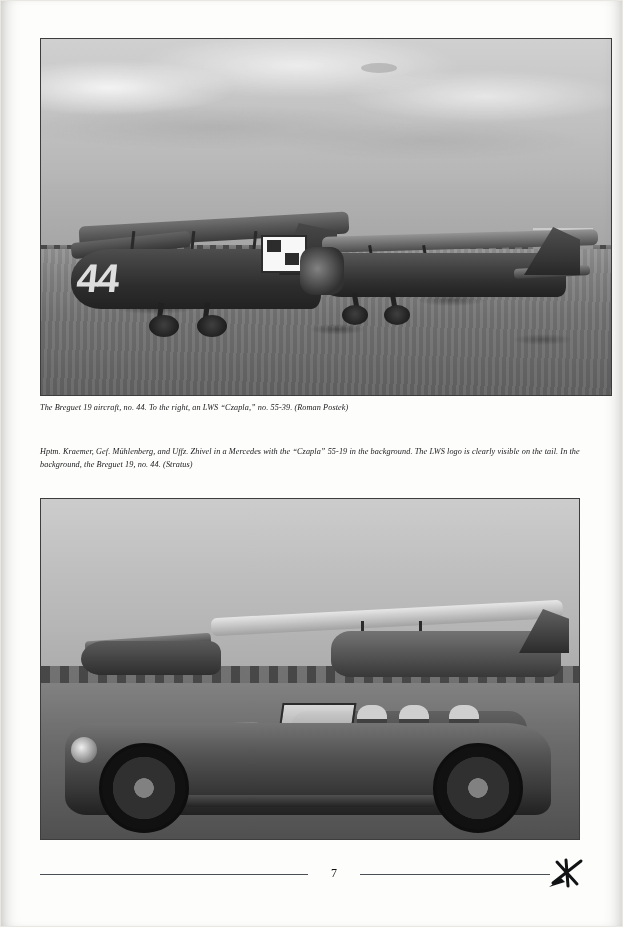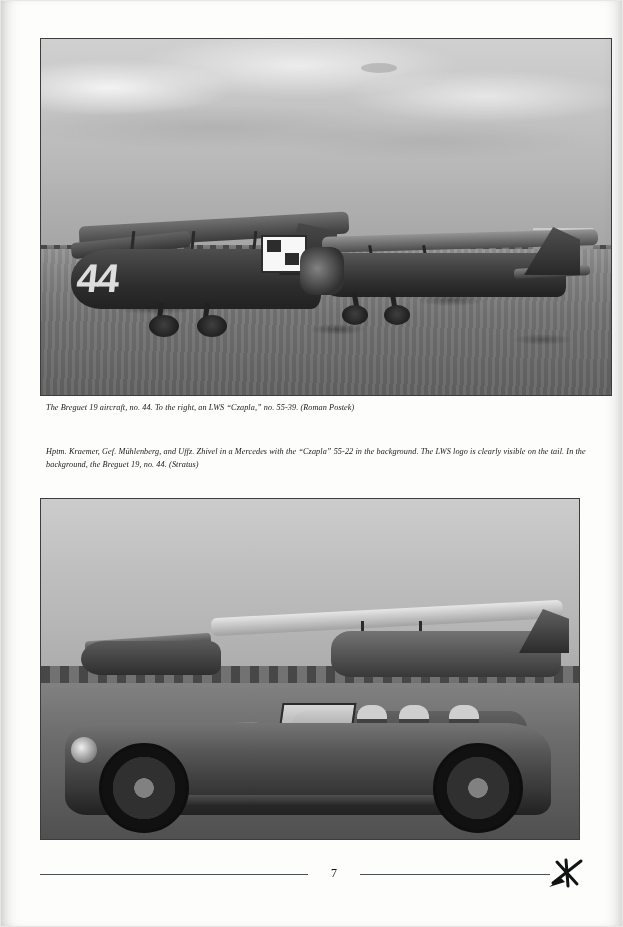--- a/index.html
+++ b/index.html
@@ -295,21 +295,20 @@
 
   
   .caption {
     position: absolute;
     font-family: "Liberation Serif", serif;
     font-style: italic;
     font-size: 8.2px;
     line-height: 12.5px;
     color: #17181a;
     letter-spacing: 0.1px;
-    margin-left: 6px;
   }
   #caption-top { left: 40px; top: 402px; width: 430px; }
   #caption-second { left: 40px; top: 446px; width: 560px; }
 
   
   .footer {
     position: absolute;
     left: 40px;
     right: 40px;
     top: 862px;
@@ -390,21 +389,21 @@
       <div class="gearleg" style="left:96px;"></div>
       <div class="wheel" style="left:46px;"></div>
       <div class="wheel" style="left:88px;"></div>
     </div>
 
     <div class="blemish" style="left:320px;top:24px;width:36px;height:10px;"></div>
   </div>
 
   <div class="caption" id="caption-top">The Breguet 19 aircraft, no. 44. To the right, an LWS “Czapla,” no. 55-39. (Roman Postek)</div>
 
-  <div class="caption" id="caption-second">Hptm. Kraemer, Gef. Mühlenberg, and Uffz. Zhivel in a Mercedes with the “Czapla” 55-22 in the background. The LWS logo is clearly visible on the tail. In the background, the Breguet 19, no. 44. (Stratus)</div>
+  <div class="caption" id="caption-second">Hptm. Kraemer, Gef. Mühlenberg, and Uffz. Zhivel in a Mercedes with the “Czapla” 55-19 in the background. The LWS logo is clearly visible on the tail. In the background, the Breguet 19, no. 44. (Stratus)</div>
 
   <div class="photo" id="photo-bottom">
     <div class="sky2"></div>
     <div class="treeline2"></div>
     <div class="ground2"></div>
 
     <div class="ac4">
       <div class="wing"></div>
       <div class="body"></div>
     </div>

